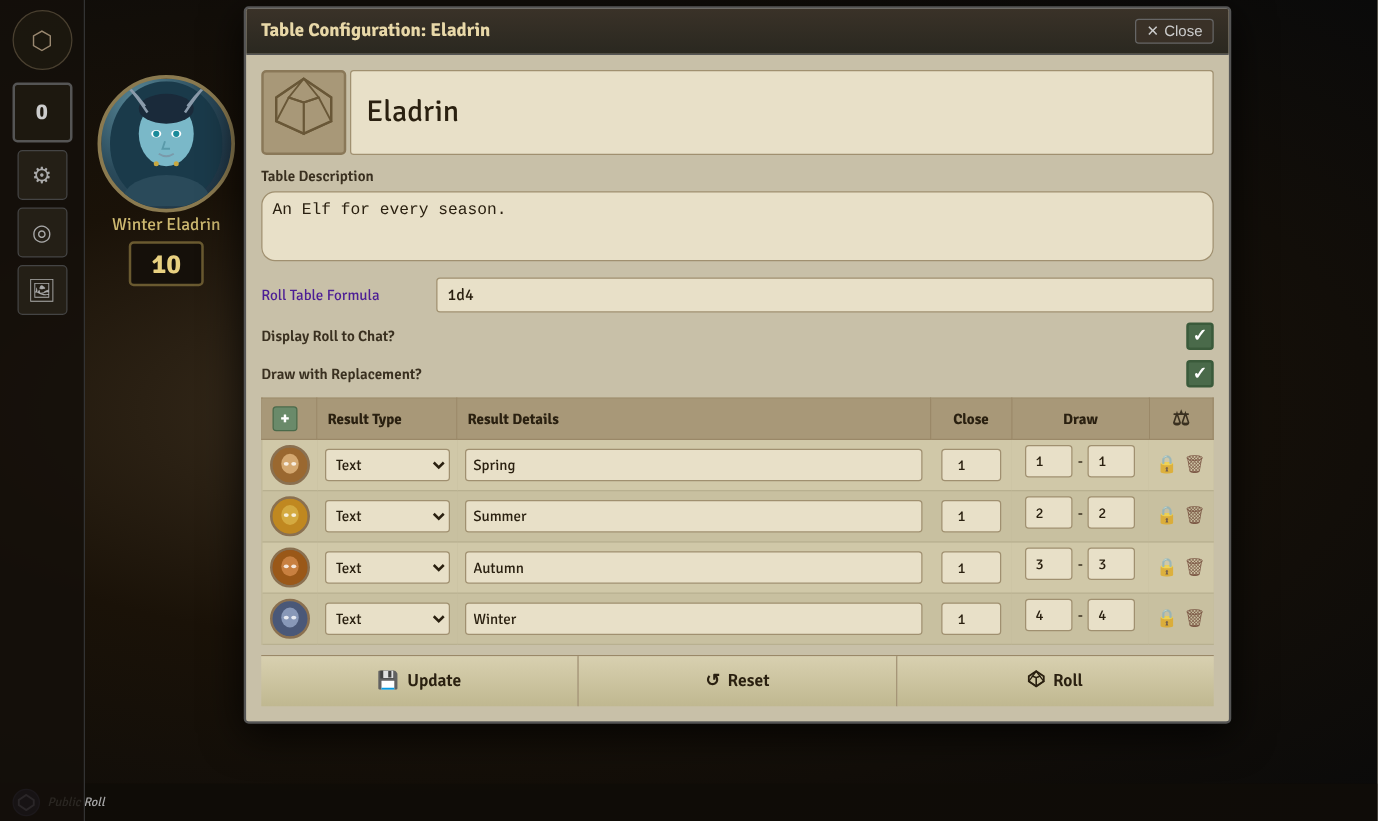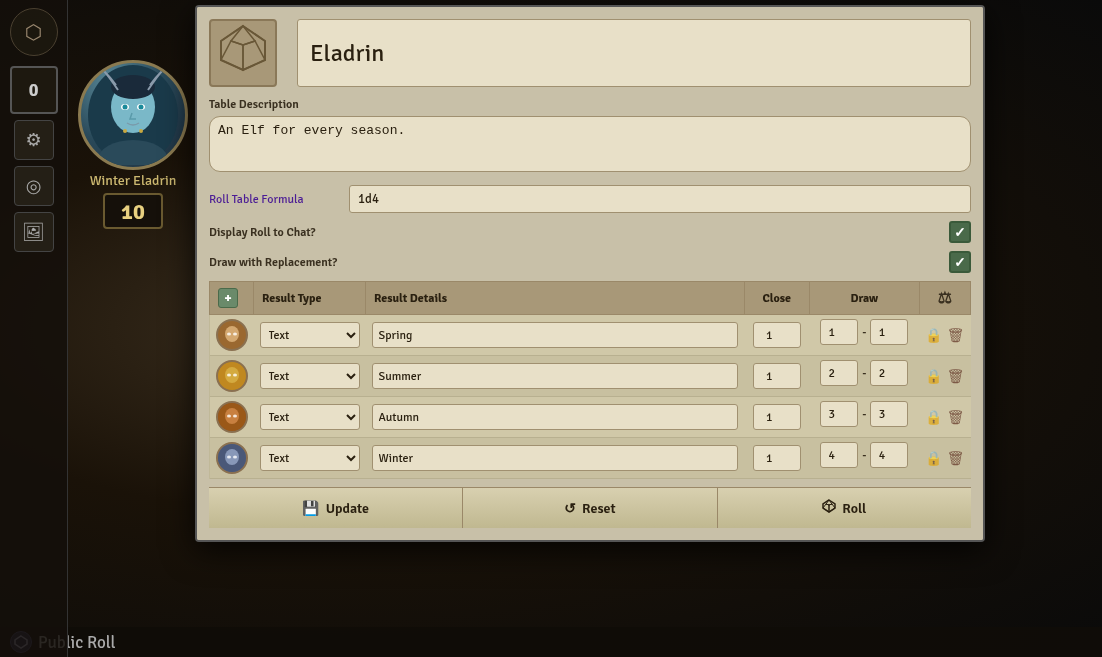--- a/index.html
+++ b/index.html
@@ -159,21 +159,21 @@
 
     .modal-body {
       padding: 12px;
       background: #c8c0a8;
     }
 
     
     .table-name-row {
       display: flex;
       align-items: center;
-      gap: 20px;
+      gap: 3px;
       margin-bottom: 10px;
     }
 
     .table-icon-box {
       width: 68px;
       height: 68px;
       background: #a89878;
       border: 2px solid #8a7858;
       border-radius: 4px;
       display: flex;
@@ -491,21 +491,22 @@
       display: flex;
       align-items: center;
       justify-content: center;
       color: #aaaacc;
       font-size: 11px;
       margin-right: 6px;
     }
 
     .bottom-bar-text {
       color: #aaa;
-      font-size: 17px;
+      font-size: 10px;
+      font-style: italic;
     }
 
     
     .sidebar-top-icon {
       width: 48px;
       height: 48px;
       background: rgba(30,25,15,0.8);
       border: 1px solid #4a4030;
       border-radius: 50%;
       display: flex;
@@ -558,20 +559,27 @@
       <circle cx="53" cy="66" r="2" fill="#c8a840"></circle>
     </svg>
   </div>
   <div class="portrait-name">Winter Eladrin</div>
   <div class="portrait-hp">10</div>
 </div>
 
 <div class="modal-overlay">
   <div class="modal">
 
+    <div class="modal-header">
+      <span class="modal-title">Table Configuration: Eladrin</span>
+      <button class="modal-close">
+        <span>✕</span>
+        <span>Close</span>
+      </button>
+    </div>
 
     <div class="modal-body">
 
       
       <div class="table-name-row">
         <div class="table-icon-box">
           <span class="d20-icon">
             
             <svg width="50" height="50" viewBox="0 0 50 50">
               <polygon points="25,3 47,18 47,37 25,47 3,37 3,18" fill="none" stroke="#5a4828" stroke-width="2"></polygon>

